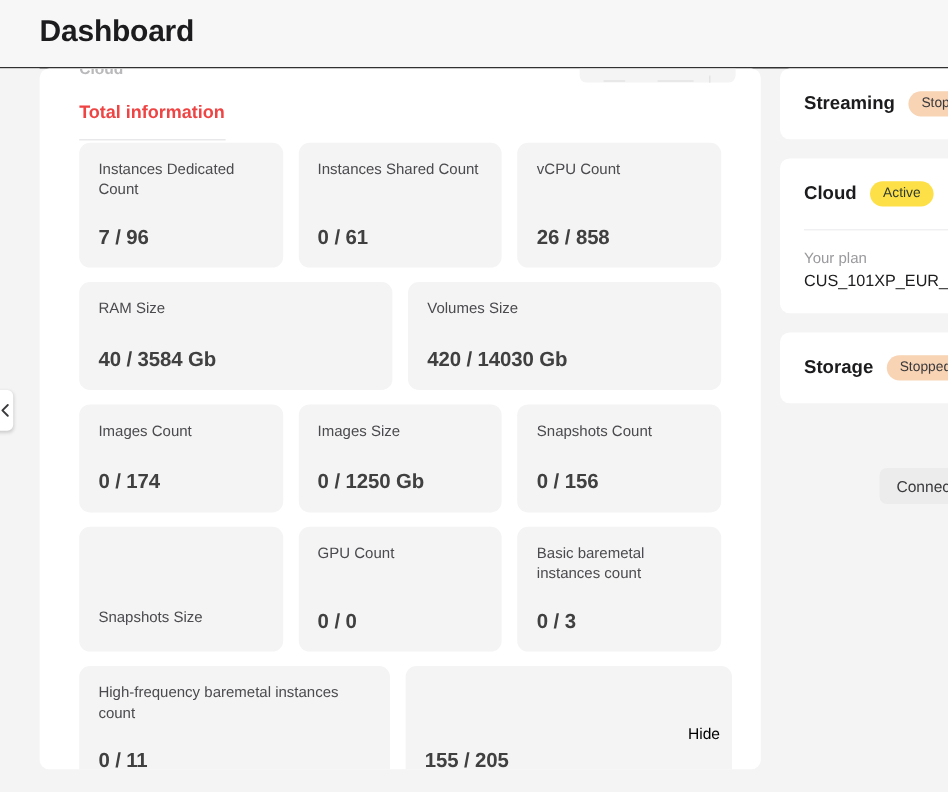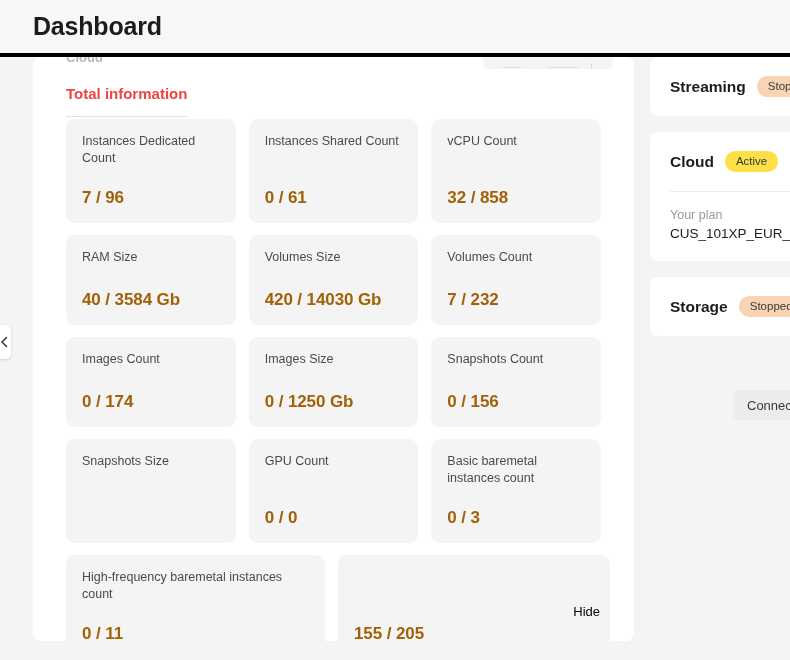--- a/index.html
+++ b/index.html
@@ -19,21 +19,21 @@
     height: 660px;
     background: #f4f4f4;
   }
 
   
   .header {
     position: absolute;
     left: 0; top: 0;
     width: 790px; height: 57px;
     background: #f7f7f7;
-    border-bottom: 4px solid #000000;
+    border-bottom: 1px solid #000000;
   }
   .header-title {
     position: absolute;
     left: 33px; top: 12px;
     font-size: 25px;
     font-weight: bold;
     color: #1c1c1e;
     letter-spacing: -0.2px;
   }
 
@@ -129,35 +129,35 @@
     margin-bottom: 12px;
   }
   .metric-card {
     background: #f4f4f4;
     border-radius: 9px;
     padding: 14px 16px 15px 16px;
     flex: 1 1 0;
     min-width: 0;
     display: flex;
     flex-direction: column;
-    justify-content: space-between;
+    justify-content: flex-end;
     gap: 16px;
   }
   .metric-card.tall { min-height: 90px; }
   .metric-label {
     font-size: 12.5px;
     line-height: 17px;
     color: #4b4b4f;
     font-weight: 400;
     margin-bottom: 5px;
   }
   .metric-value {
     font-size: 17px;
     font-weight: bold;
-    color: #a16207;
+    color: #404040;
     letter-spacing: -0.1px;
     margin-top: auto;
   }
   .grid-row.wide .metric-card { flex: 0 0 auto; }
   .card-w1 { width: 259px; }
   .card-w2 { width: 272px; }
 
   
   .hide-link {
     position: absolute;
@@ -282,35 +282,31 @@
           <div class="metric-card tall">
             <div class="metric-label">Instances Dedicated Count</div>
             <div class="metric-value">7 / 96</div>
           </div>
           <div class="metric-card tall">
             <div class="metric-label">Instances Shared Count</div>
             <div class="metric-value">0 / 61</div>
           </div>
           <div class="metric-card tall">
             <div class="metric-label">vCPU Count</div>
-            <div class="metric-value">32 / 858</div>
+            <div class="metric-value">26 / 858</div>
           </div>
         </div>
         <div class="grid-row">
           <div class="metric-card tall">
             <div class="metric-label">RAM Size</div>
             <div class="metric-value">40 / 3584 Gb</div>
           </div>
           <div class="metric-card tall">
             <div class="metric-label">Volumes Size</div>
             <div class="metric-value">420 / 14030 Gb</div>
-          </div>
-          <div class="metric-card tall">
-            <div class="metric-label">Volumes Count</div>
-            <div class="metric-value">7 / 232</div>
           </div>
         </div>
         <div class="grid-row">
           <div class="metric-card tall">
             <div class="metric-label">Images Count</div>
             <div class="metric-value">0 / 174</div>
           </div>
           <div class="metric-card tall">
             <div class="metric-label">Images Size</div>
             <div class="metric-value">0 / 1250 Gb</div>

